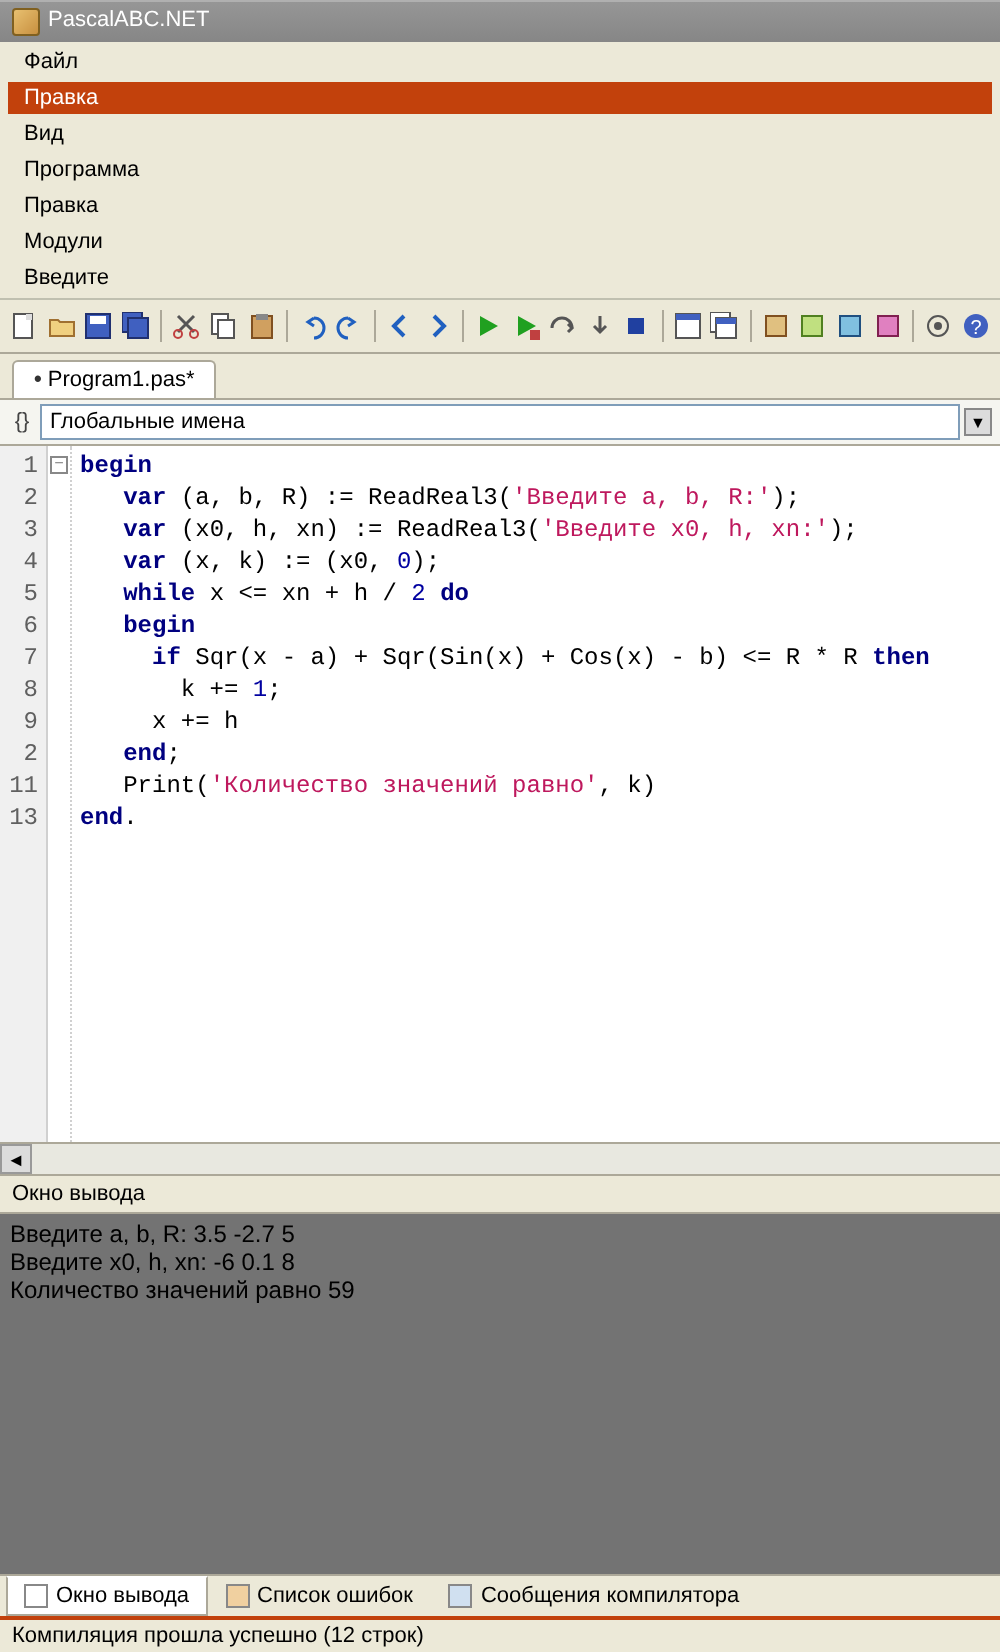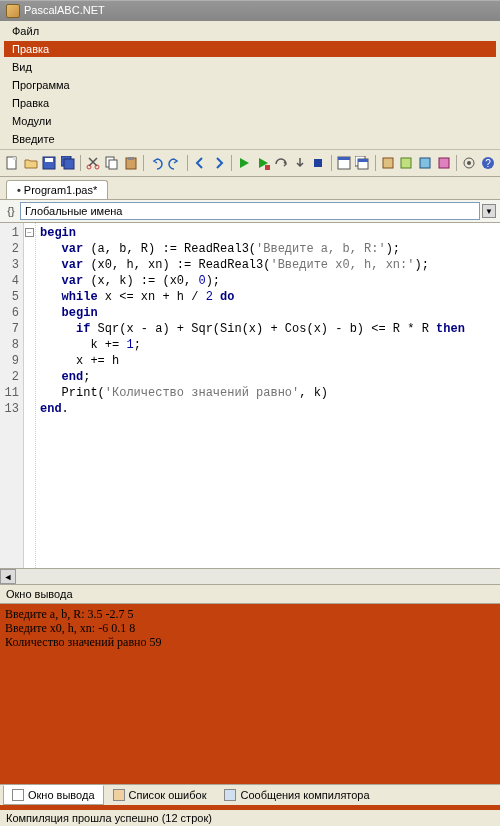--- a/index.html
+++ b/index.html
@@ -165,21 +165,21 @@
 .code {
   flex: 1;
   font-family: Liberation Mono, monospace;
   font-size: 12px;
   line-height: 16px;
   padding: 2px 4px 0;
   white-space: pre;
   overflow: auto;
 }
 .kw { color: #000080; font-weight: bold; }
-.str { color: #737373; }
+.str { color: #be185d; }
 .num { color: #0000a0; }
 .scrollbar-h {
   height: 16px;
   background: #e8e8e0;
   border-top: 1px solid #aca899;
   display: flex;
 }
 .scroll-btn {
   width: 16px;
   height: 15px;
@@ -191,24 +191,24 @@
   font-size: 9px;
 }
 .output-header {
   background: #ece9d8;
   border-top: 1px solid #aca899;
   border-bottom: 1px solid #aca899;
   padding: 3px 6px;
   font-size: 11px;
 }
 .output-area {
-  background: #c2410c;
+  background: #737373;
   flex: 0 0 180px;
   padding: 3px 5px;
-  font-family: Liberation Serif, serif;
+  font-family: Liberation Sans, sans-serif;
   font-size: 12px;
   line-height: 14px;
   white-space: pre-wrap;
   overflow: auto;
 }
 .bottom-tabs {
   background: #ece9d8;
   border-top: 1px solid #aca899;
   display: flex;
   padding: 0 3px;
@@ -228,21 +228,21 @@
   border-top: 1px solid #fff;
 }
 .btab-icon {
   width: 12px;
   height: 12px;
   border: 1px solid #888;
   background: #fff;
 }
 .statusbar {
   background: #ece9d8;
-  border-top: 5px solid #c2410c;
+  border-top: 2px solid #c2410c;
   padding: 2px 6px;
   font-size: 11px;
 }
 svg { display: block; }
 </style>
 </head>
 <body>
 
 <div class="titlebar">
   <div class="titlebar-icon"></div>

